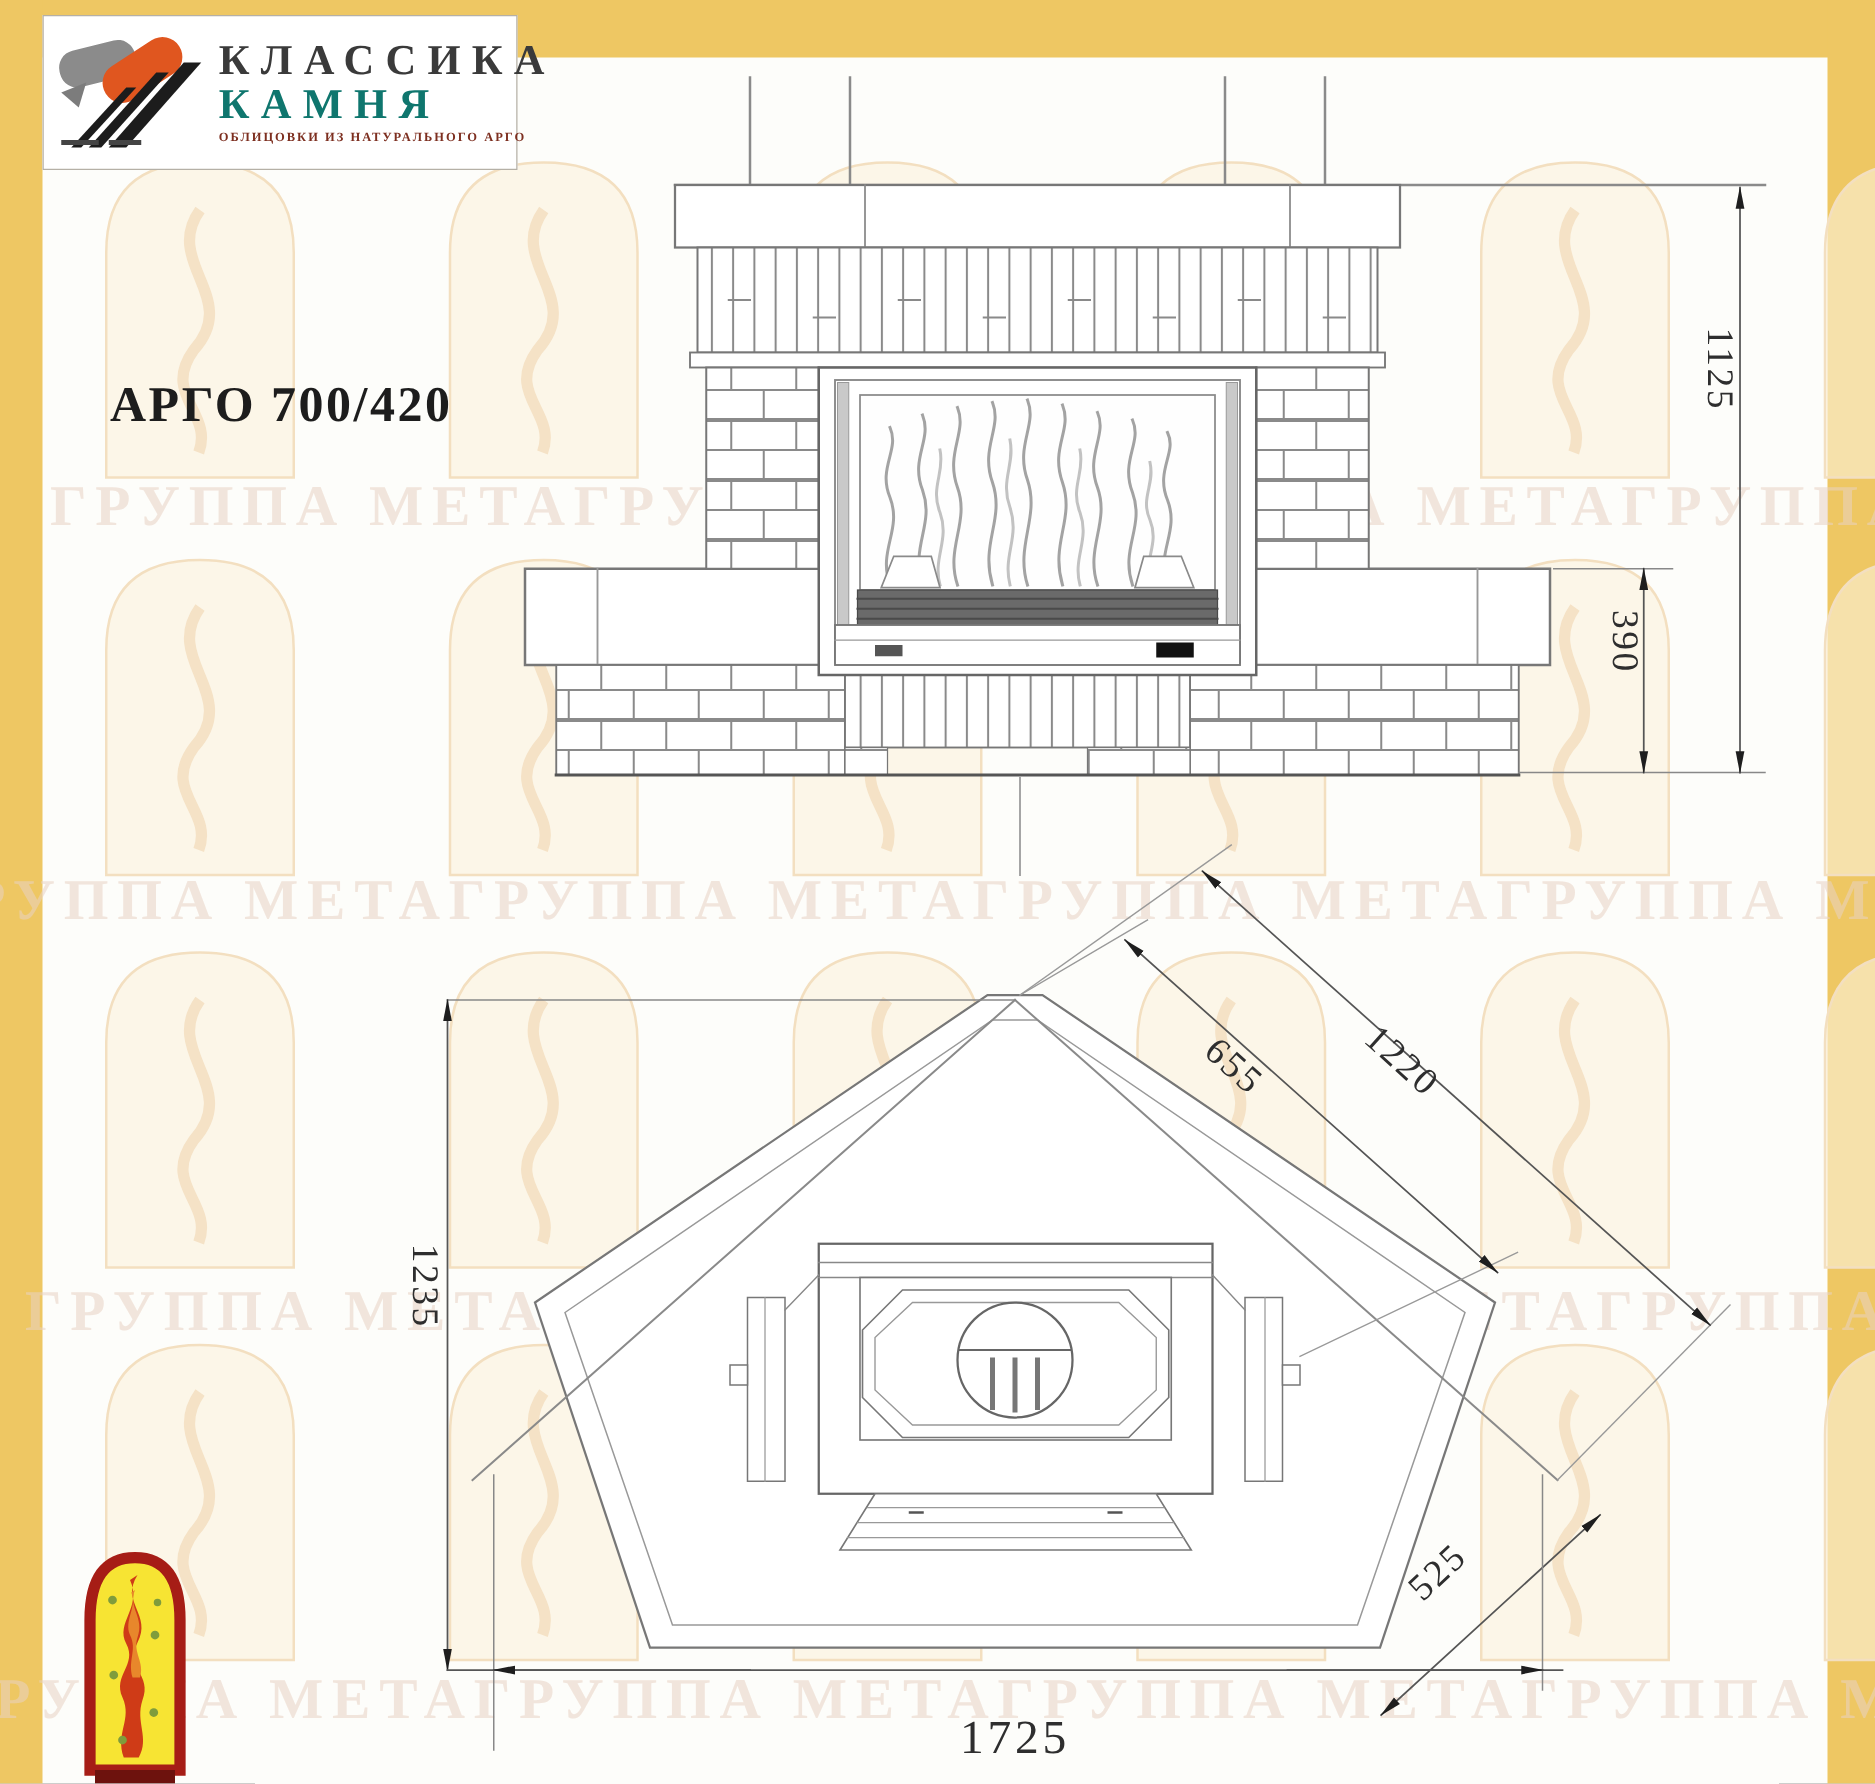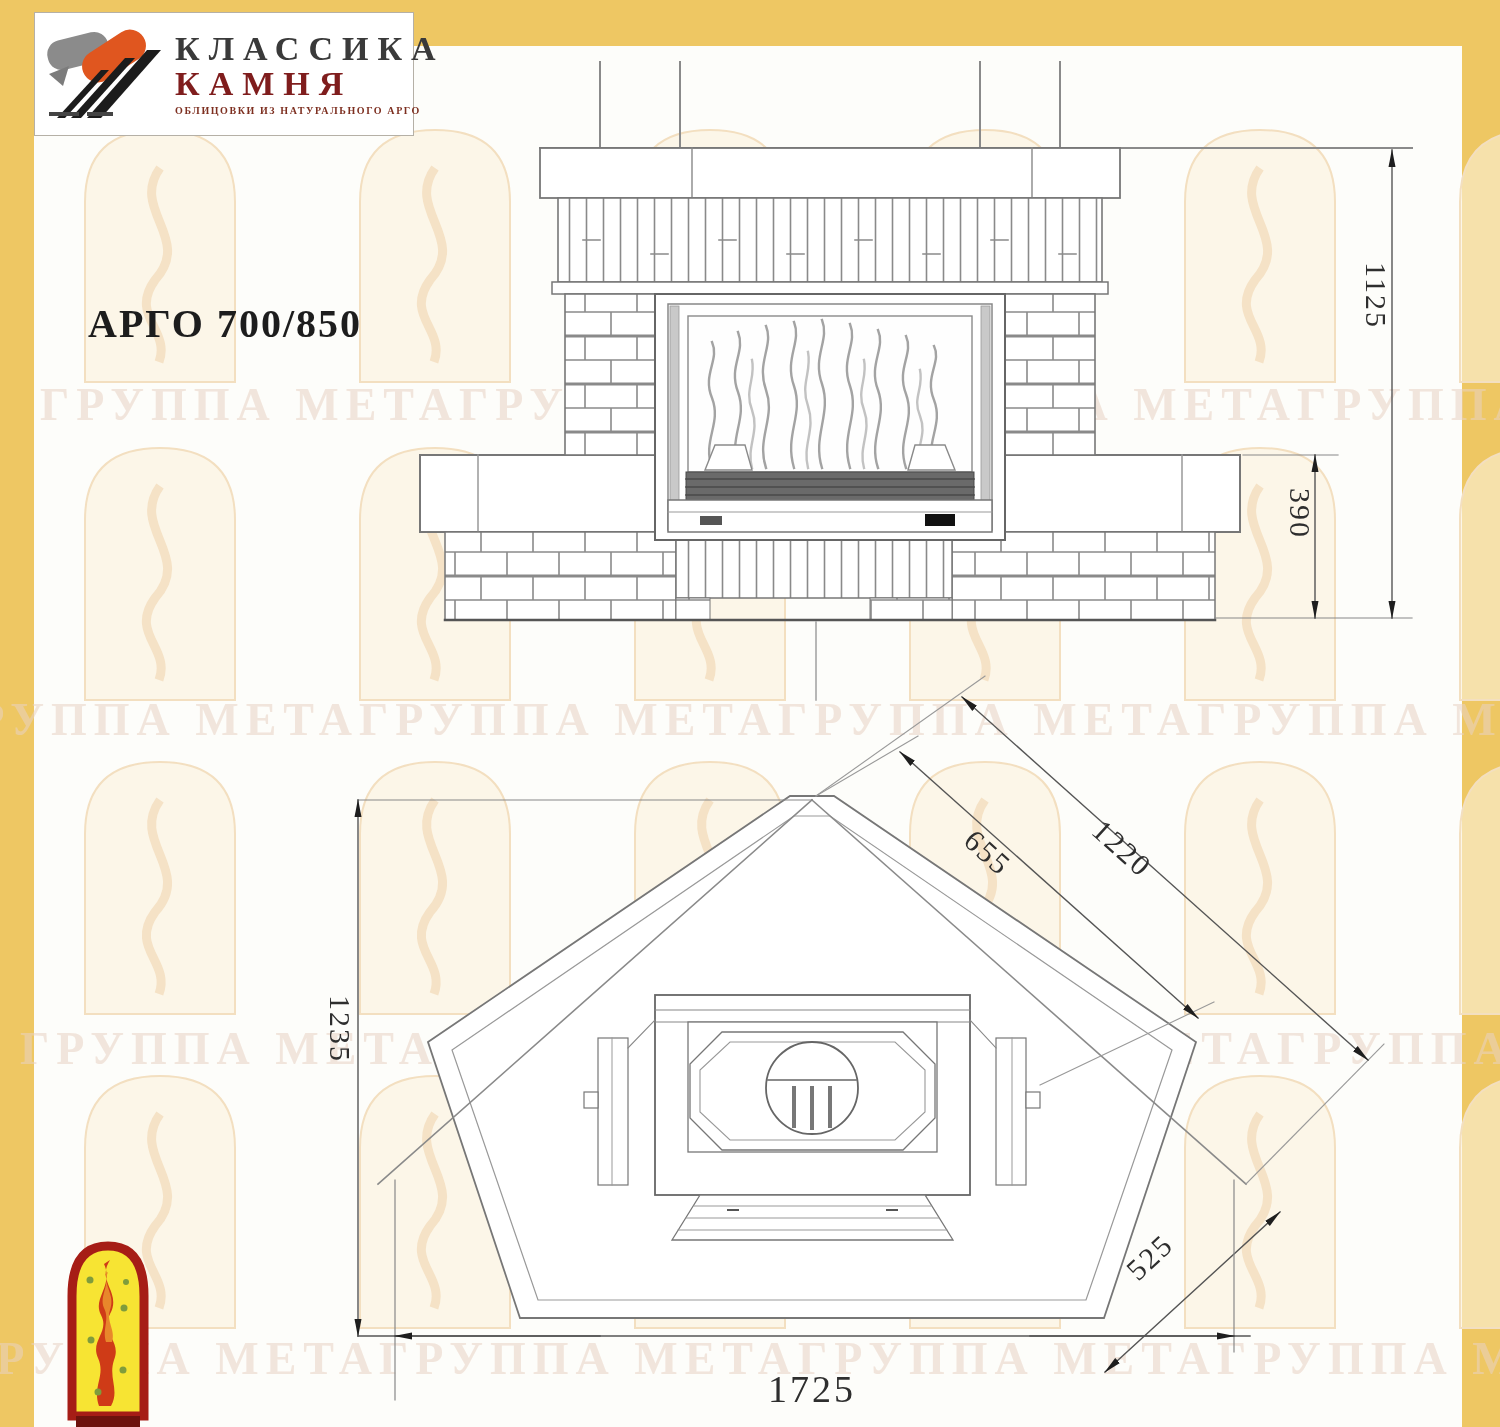--- a/index.html
+++ b/index.html
@@ -8,21 +8,21 @@
   .band{position:absolute;background:#eec763;}
   .band-top{left:0;top:0;width:1500px;height:46px;}
   .band-left{left:0;top:0;width:34px;height:1427px;}
   .band-right{left:1462px;top:0;width:38px;height:1427px;}
   .layer{position:absolute;left:0;top:0;}
   .logo-box{position:absolute;left:22px;top:12px;width:380px;height:124px;background:#fff;
             border:1px solid #b5b0a6;box-sizing:border-box;display:flex;align-items:center;margin-left:12px;}
   .logo-graphic{width:128px;height:104px;margin-left:8px;flex:none;}
   .logo-text{margin-left:4px;}
   .logo-line1{font-size:34px;font-weight:bold;letter-spacing:9px;color:#3a3a3a;line-height:34px;}
-  .logo-line2{font-size:34px;font-weight:bold;letter-spacing:9px;color:#7f1d1d;line-height:36px;}
+  .logo-line2{font-size:34px;font-weight:bold;letter-spacing:9px;color:#0f766e;line-height:36px;}
   .logo-tag{font-size:10px;font-weight:bold;letter-spacing:1.6px;color:#7d2f20;margin-top:3px;}
   .title{position:absolute;left:88px;top:300px;font-size:40px;font-weight:bold;
          letter-spacing:2px;color:#1d1d1d;margin:0;}
   svg text.dim{font-family:"Liberation Serif", serif;font-size:30px;fill:#2e2e2e;letter-spacing:2px;}
   svg text.dim-big{font-family:"Liberation Serif", serif;font-size:38px;fill:#2e2e2e;letter-spacing:3px;}
   svg text.wm{font-family:"Liberation Serif", serif;font-weight:bold;font-size:46px;
               fill:#e9d3c5;opacity:.55;letter-spacing:7px;}
 </style>
 </head>
 <body>
@@ -260,21 +260,21 @@
       <path d="M14,96 L58,48 L66,48 L22,96 Z" fill="#1c1c1c"></path>
       <path d="M6,92 h30 M44,92 h26" stroke="#444" stroke-width="4"></path>
     </svg>
     <div class="logo-text">
       <div class="logo-line1">КЛАССИКА</div>
       <div class="logo-line2">КАМНЯ</div>
       <div class="logo-tag">ОБЛИЦОВКИ ИЗ НАТУРАЛЬНОГО АРГО</div>
     </div>
   </div>
 
-  <h1 class="title">АРГО 700/850</h1>
+  <h1 class="title">АРГО 700/420</h1>
 
   <svg class="layer" style="left:64px;top:1238px;" width="88" height="189" viewBox="0 0 88 189">
     <path d="M8,178 L8,58 Q8,8 44,8 Q80,8 80,58 L80,178 Z" fill="#f7e433" stroke="#a61d16" stroke-width="9"></path>
     <rect x="12" y="178" width="64" height="11" fill="#6d120d"></rect>
     <path d="M46,22 C32,44 58,54 46,76 C36,96 58,102 50,122 C44,140 56,152 47,168 L35,168
              C28,148 42,138 34,120 C26,102 46,94 37,77 C28,60 50,48 40,26 Z" fill="#cf3b17"></path>
     <path d="M44,34 C38,48 52,56 46,72 C42,84 52,92 48,104 L42,104 C38,90 46,82 40,70 C35,58 46,48 41,36 Z" fill="#e8872b"></path>
     <g fill="#7f9c3c">
       <circle cx="26" cy="42" r="3.5"></circle>
         <circle cx="60" cy="70" r="3.5"></circle>

